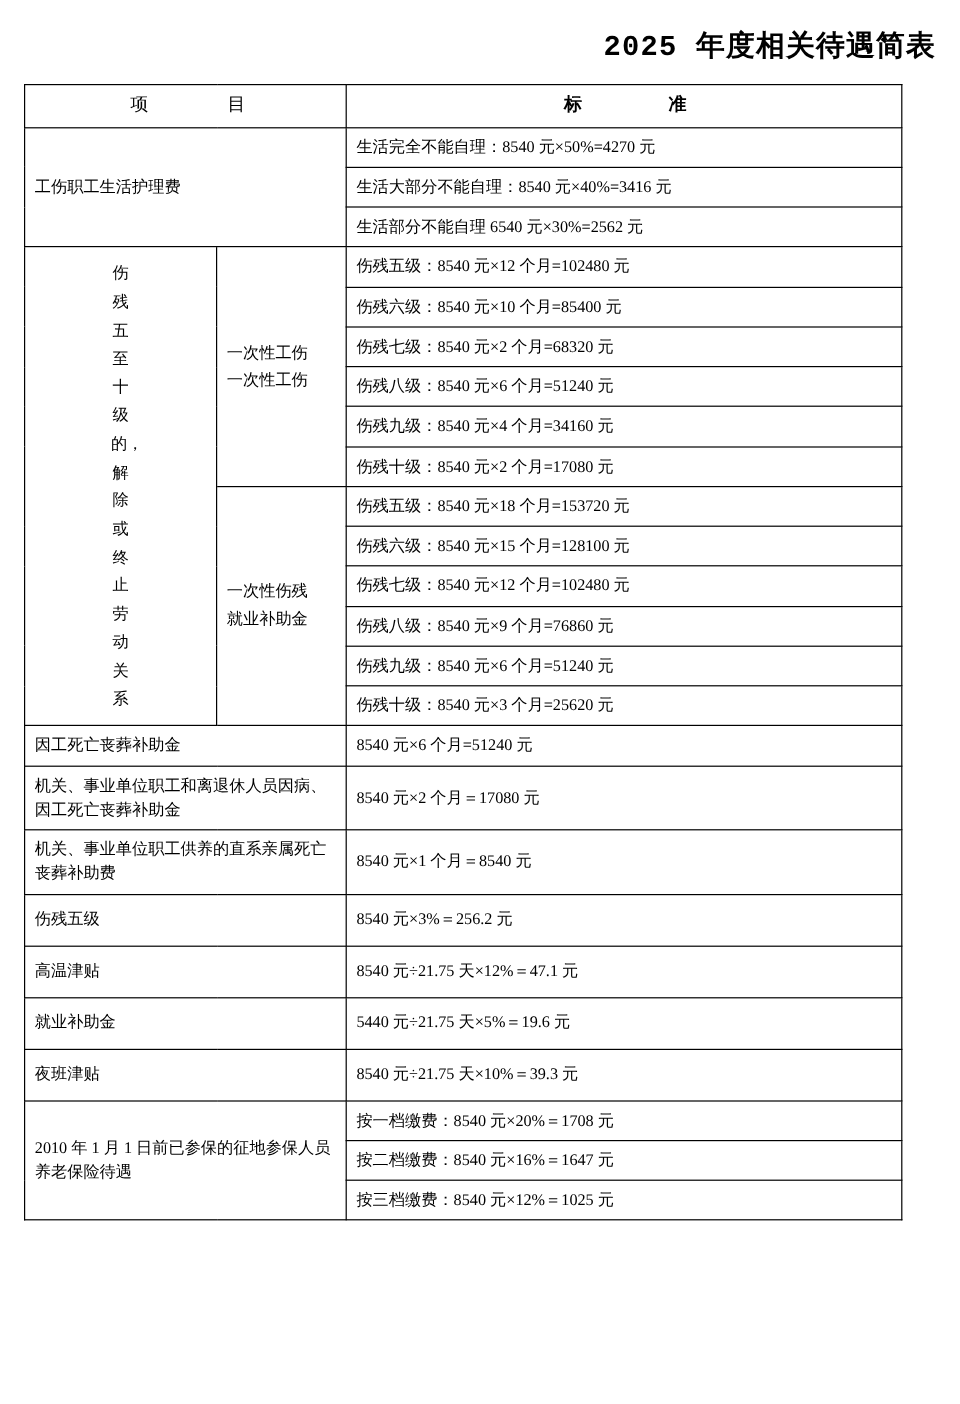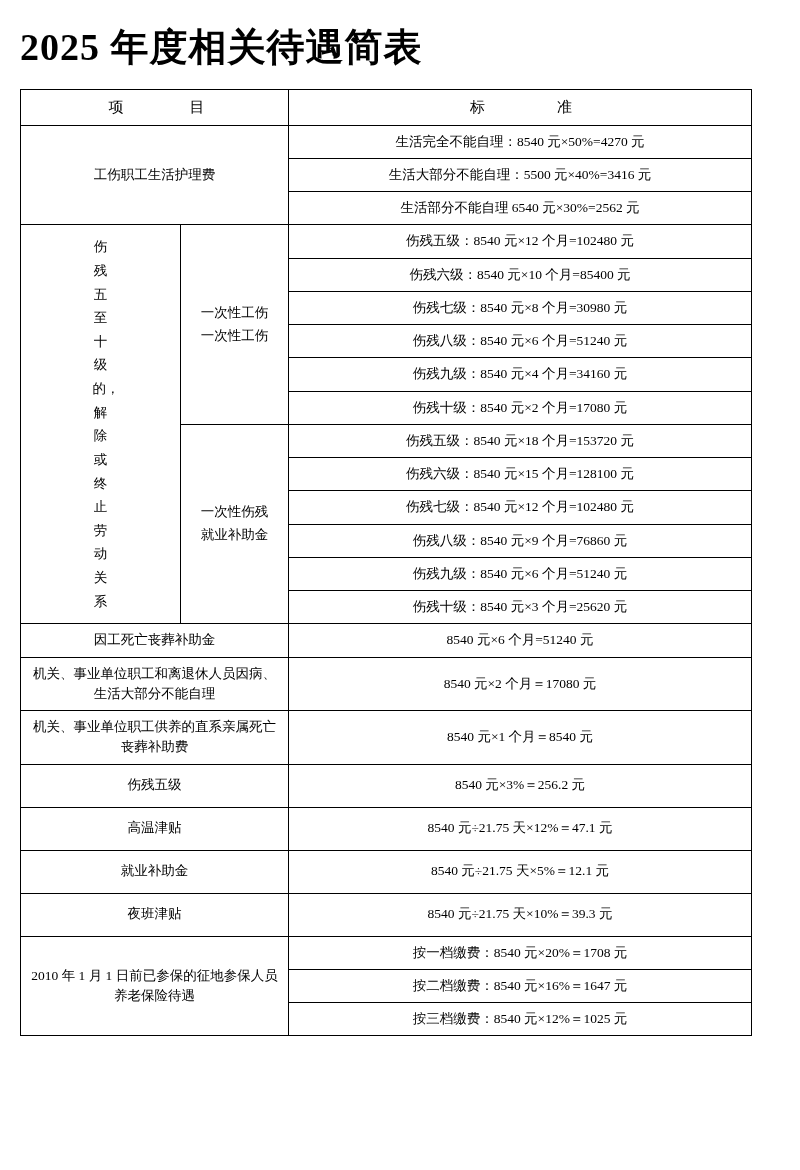--- a/index.html
+++ b/index.html
@@ -15,26 +15,26 @@
     overflow: hidden;
   }
   .page {
     width: 800px;
     height: 1170px;
     position: relative;
     box-sizing: border-box;
     padding: 0 20px;
   }
   .doc-title {
-    text-align: left;
-    font-size: 38px;
+    text-align: right;
+    font-size: 24px;
     font-weight: bold;
     letter-spacing: 1px;
     margin: 22px 0 16px 0;
-    font-family: Liberation Serif, serif;
+    font-family: Liberation Mono, monospace;
   }
   table.main {
     border-collapse: collapse;
     width: 732px;
     table-layout: fixed;
     font-size: 13.5px;
     line-height: 1.5;
   }
   table.main td, table.main th {
     border: 1px solid #000000;
@@ -47,39 +47,40 @@
     font-size: 15px;
     padding: 7px 8px;
   }
   .hdr-item {
     letter-spacing: 12px;
     padding-left: 16px;
   }
   .hdr-std {
     letter-spacing: 14px;
     padding-left: 16px;
+    font-weight: bold;
   }
   .col-a { width: 160px; }
   .col-b { width: 108px; }
   .col-c { width: auto; }
   .cell-left {
-    text-align: center;
+    text-align: left;
   }
   .vert-label {
     text-align: center;
     line-height: 1.75;
     font-size: 13.5px;
   }
   .vert-narrow {
     width: 1.2em;
     margin: 0 auto;
     text-align: center;
   }
   .two-line {
-    text-align: center;
+    text-align: left;
     line-height: 1.7;
   }
   .rowh-sm td { height: 30px; }
 </style>
 </head>
 <body>
 
 <div class="page">
 
   <div class="doc-title">2025 年度相关待遇简表</div>
@@ -99,21 +100,21 @@
         <td class="hdr">
           <span class="hdr-std">标　　准</span>
         </td>
       </tr>
 
       <tr>
         <td class="cell-left" colspan="2" rowspan="3">工伤职工生活护理费</td>
         <td class="cell-left">生活完全不能自理：8540 元×50%=4270 元</td>
       </tr>
       <tr>
-        <td class="cell-left">生活大部分不能自理：5500 元×40%=3416 元</td>
+        <td class="cell-left">生活大部分不能自理：8540 元×40%=3416 元</td>
       </tr>
       <tr>
         <td class="cell-left">生活部分不能自理 6540 元×30%=2562 元</td>
       </tr>
 
       <tr>
         <td class="vert-label" rowspan="12">
           <div class="vert-narrow">
             <span>伤</span><br>
             <span>残</span><br>
@@ -136,21 +137,21 @@
         <td class="two-line" rowspan="6">
           <span>一次性工伤</span><br>
           <span>一次性工伤</span>
         </td>
         <td class="cell-left">伤残五级：8540 元×12 个月=102480 元</td>
       </tr>
       <tr>
         <td class="cell-left">伤残六级：8540 元×10 个月=85400 元</td>
       </tr>
       <tr>
-        <td class="cell-left">伤残七级：8540 元×8 个月=30980 元</td>
+        <td class="cell-left">伤残七级：8540 元×2 个月=68320 元</td>
       </tr>
       <tr>
         <td class="cell-left">伤残八级：8540 元×6 个月=51240 元</td>
       </tr>
       <tr>
         <td class="cell-left">伤残九级：8540 元×4 个月=34160 元</td>
       </tr>
       <tr>
         <td class="cell-left">伤残十级：8540 元×2 个月=17080 元</td>
       </tr>
@@ -176,38 +177,38 @@
       </tr>
       <tr>
         <td class="cell-left">伤残十级：8540 元×3 个月=25620 元</td>
       </tr>
 
       <tr>
         <td class="cell-left" colspan="2">因工死亡丧葬补助金</td>
         <td class="cell-left">8540 元×6 个月=51240 元</td>
       </tr>
       <tr>
-        <td class="cell-left" colspan="2">机关、事业单位职工和离退休人员因病、生活大部分不能自理</td>
+        <td class="cell-left" colspan="2">机关、事业单位职工和离退休人员因病、因工死亡丧葬补助金</td>
         <td class="cell-left">8540 元×2 个月＝17080 元</td>
       </tr>
       <tr>
         <td class="cell-left" colspan="2">机关、事业单位职工供养的直系亲属死亡丧葬补助费</td>
         <td class="cell-left">8540 元×1 个月＝8540 元</td>
       </tr>
       <tr class="rowh-sm">
         <td class="cell-left" colspan="2">伤残五级</td>
         <td class="cell-left">8540 元×3%＝256.2 元</td>
       </tr>
       <tr class="rowh-sm">
         <td class="cell-left" colspan="2">高温津贴</td>
         <td class="cell-left">8540 元÷21.75 天×12%＝47.1 元</td>
       </tr>
       <tr class="rowh-sm">
         <td class="cell-left" colspan="2">就业补助金</td>
-        <td class="cell-left">8540 元÷21.75 天×5%＝12.1 元</td>
+        <td class="cell-left">5440 元÷21.75 天×5%＝19.6 元</td>
       </tr>
       <tr class="rowh-sm">
         <td class="cell-left" colspan="2">夜班津贴</td>
         <td class="cell-left">8540 元÷21.75 天×10%＝39.3 元</td>
       </tr>
 
       <tr>
         <td class="cell-left" colspan="2" rowspan="3">2010 年 1 月 1 日前已参保的征地参保人员养老保险待遇</td>
         <td class="cell-left">按一档缴费：8540 元×20%＝1708 元</td>
       </tr>

